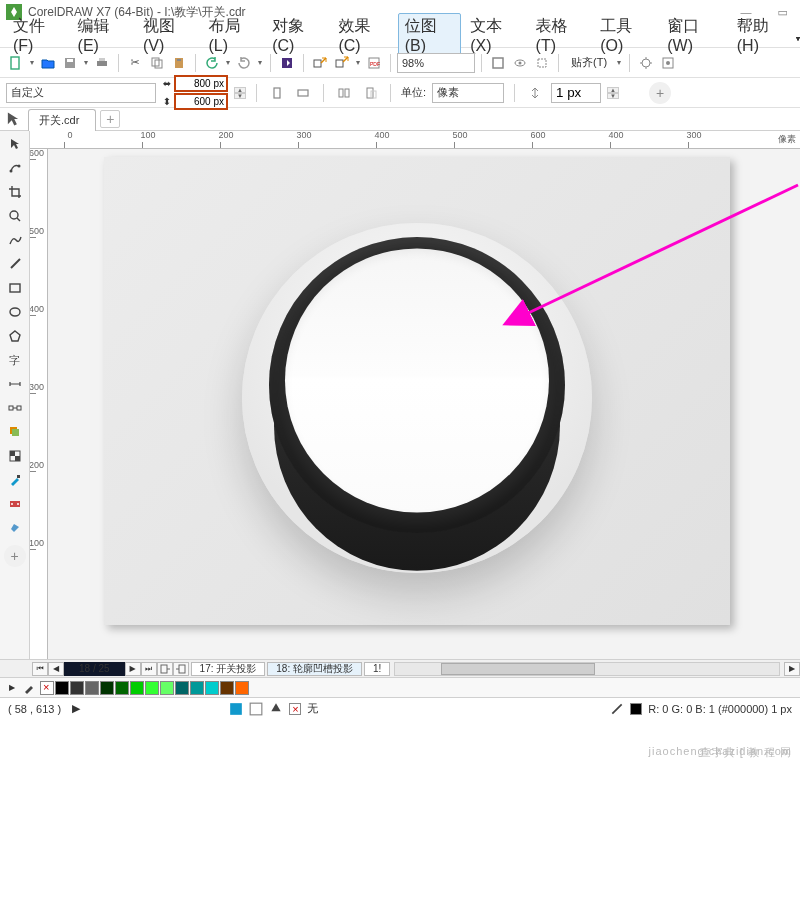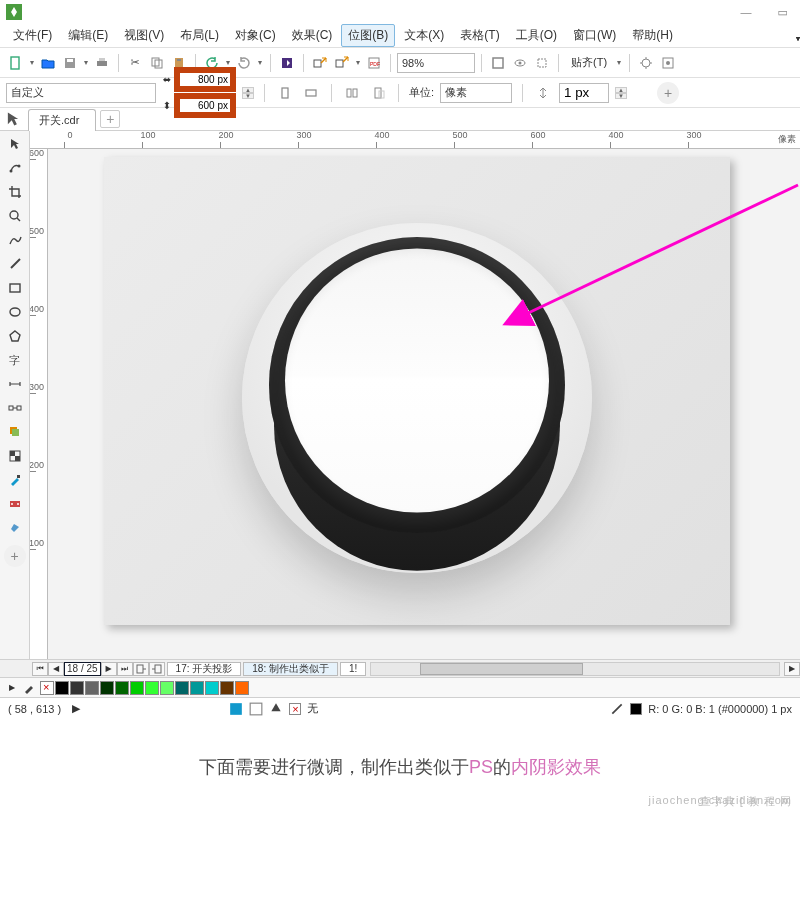--- a/index.html
+++ b/index.html
@@ -4,38 +4,38 @@
 <style>
 * { box-sizing: border-box; margin: 0; padding: 0; }
 body { font-family: "Microsoft YaHei", Arial, sans-serif; font-size: 11px; background: #fff; color: #333; width: 800px; }
 .title-bar { height: 24px; display: flex; align-items: center; padding: 0 6px; }
 .logo { width: 16px; height: 16px; background: #4a9c3f; display: inline-flex; align-items: center; justify-content: center; margin-right: 6px; }
 .logo svg { width: 12px; height: 12px; }
 .title-text { color: #555; font-size: 12px; }
 .win-controls { margin-left: auto; display: flex; gap: 14px; color: #888; }
 .win-btn { cursor: pointer; padding: 2px 6px; }
 .menu-bar { height: 24px; display: flex; align-items: center; padding: 0 6px; gap: 2px; border-bottom: 1px solid #e0e0e0; }
-.menu-item { padding: 3px 7px; cursor: pointer; font-size: 12px; }
+.menu-item { padding: 3px 7px; cursor: pointer; font-size: 16px; }
 .menu-item.active { border: 1px solid #80b8e0; background: #e6f2fb; padding: 2px 6px; border-radius: 2px; }
 .toolbar { height: 30px; display: flex; align-items: center; padding: 2px 6px; gap: 2px; border-bottom: 1px solid #e0e0e0; }
 .tb-btn { width: 20px; height: 20px; display: flex; align-items: center; justify-content: center; cursor: pointer; color: #555; }
 .tb-btn svg { width: 14px; height: 14px; }
 .tb-sep { width: 1px; height: 18px; background: #d0d0d0; margin: 0 4px; }
 .tb-drop { width: 8px; display: flex; align-items: center; justify-content: center; font-size: 8px; color: #666; }
 .zoom-select { height: 20px; width: 78px; border: 1px solid #bbb; display: flex; align-items: center; padding: 0 4px; background: #fff; }
 .zoom-select .arrow { margin-left: auto; font-size: 8px; }
 .snap-label { padding: 0 6px; }
 .prop-bar { height: 30px; display: flex; align-items: center; padding: 2px 6px; gap: 6px; border-bottom: 1px solid #e0e0e0; }
 .combo { height: 20px; border: 1px solid #bbb; display: flex; align-items: center; padding: 0 4px; background: #fff; }
 .combo .arrow { margin-left: auto; font-size: 8px; }
 .dim-box { display: flex; flex-direction: column; gap: 1px; }
 .dim-row { display: flex; align-items: center; gap: 2px; font-size: 10px; }
 .dim-row .dim-icon { width: 10px; display: inline-flex; justify-content: center; }
 .dim-row input { width: 46px; height: 13px; border: none; font-size: 10px; background: #fff; text-align: right; }
-.dim-wrap { border: 6px solid #c2410c; padding: 0 2px; background: #fff; display: flex; align-items: center; }
+.dim-wrap { border: 2px solid #c2410c; padding: 0 2px; background: #fff; display: flex; align-items: center; }
 .spinner { display: flex; flex-direction: column; }
 .spinner .spin-btn { width: 12px; height: 6px; display: flex; align-items: center; justify-content: center; font-size: 6px; color: #666; border: 1px solid #ccc; background: #f0f0f0; cursor: pointer; }
 .spin-input { width: 50px; height: 20px; border: 1px solid #bbb; padding: 0 4px; background: #fff; }
 .plus-btn { width: 22px; height: 22px; border-radius: 50%; background: #f0f0f0; display: flex; align-items: center; justify-content: center; color: #888; cursor: pointer; font-size: 14px; }
 .tabs-row { height: 23px; display: flex; align-items: center; padding: 0 8px 0 28px; gap: 0; border-bottom: 1px solid #d0d0d0; }
 .file-tab { padding: 3px 16px 3px 10px; border: 1px solid #bbb; border-bottom: none; background: #fff; border-radius: 3px 3px 0 0; margin-bottom: -1px; }
 .file-tab-add { width: 20px; height: 18px; display: flex; align-items: center; justify-content: center; color: #999; border: 1px solid #ccc; margin-left: 4px; border-radius: 2px; cursor: pointer; font-size: 14px; }
 .pick-tool { position: absolute; left: 4px; width: 18px; height: 18px; display: flex; align-items: center; justify-content: center; }
 .work-area { display: flex; height: 528px; position: relative; }
 .tool-col { width: 30px; display: flex; flex-direction: column; align-items: center; padding-top: 2px; gap: 2px; background: #f5f5f5; border-right: 1px solid #d0d0d0; }
@@ -52,21 +52,21 @@
 .ruler-v .tick .lbl { position: absolute; left: -2px; top: -12px; writing-mode: horizontal-tb; width: 20px; text-align: right; transform: translateX(-4px); }
 .canvas { flex: 1; background: #f3f3f3; position: relative; overflow: hidden; }
 .page { position: absolute; left: 56px; top: 8px; width: 626px; height: 468px; background: linear-gradient(135deg, #ececec 0%, #e0e0e0 100%); box-shadow: 4px 4px 8px rgba(0,0,0,0.25); }
 .ring-outer { position: absolute; left: 50%; top: 50%; transform: translate(-50%, -48%); width: 350px; height: 350px; border-radius: 50%; background: radial-gradient(circle at 50% 35%, #fcfcfc 0%, #e6e6e6 70%); box-shadow: 0 20px 40px rgba(0,0,0,0.18); }
 .ring-dark { position: absolute; left: 50%; top: 50%; transform: translate(-50%, -52%); width: 296px; height: 296px; border-radius: 50%; background: #2b2b2b; box-shadow: inset 0 -10px 20px rgba(0,0,0,0.5), inset 0 6px 12px rgba(255,255,255,0.1); }
 .ring-inner-shadow { position: absolute; left: 50%; top: 50%; transform: translate(-50%, -38%); width: 286px; height: 290px; border-radius: 50%; background: linear-gradient(180deg, #3a3a3a 0%, #1a1a1a 100%); }
 .ring-white { position: absolute; left: 50%; top: 50%; transform: translate(-50%, -54%); width: 264px; height: 264px; border-radius: 50%; background: linear-gradient(180deg, #f6f6f6 0%, #fdfdfd 48%, #ffffff 50%, #fbfbfb 100%); box-shadow: inset 0 4px 10px rgba(0,0,0,0.05); }
 .arrow { position: absolute; right: 0; top: 34px; pointer-events: none; }
 .doc-scroll { height: 18px; display: flex; align-items: center; background: #f0f0f0; border-top: 1px solid #d0d0d0; font-size: 10px; }
 .nav-btn { width: 16px; height: 14px; display: flex; align-items: center; justify-content: center; border: 1px solid #bbb; background: #f8f8f8; cursor: pointer; font-size: 8px; }
-.page-ind { padding: 0 2px; border: 1px solid #0f172a; background: #fff; height: 14px; display: flex; align-items: center; }
+.page-ind { padding: 0 8px; border: 7px solid #0f172a; background: #fff; height: 14px; display: flex; align-items: center; }
 .page-tab { padding: 1px 8px; border: 1px solid #bbb; background: #fff; margin-left: 2px; height: 14px; display: flex; align-items: center; cursor: pointer; }
 .scroll-track { flex: 1; height: 14px; background: #e8e8e8; border: 1px solid #ccc; margin: 0 4px; position: relative; }
 .scroll-thumb { position: absolute; height: 100%; background: #cfcfcf; border: 1px solid #aaa; }
 .palette-row { height: 20px; display: flex; align-items: center; padding: 0 6px; gap: 1px; background: #f8f8f8; border-top: 1px solid #d0d0d0; }
 .pal-nav { width: 12px; height: 14px; display: flex; align-items: center; justify-content: center; font-size: 8px; cursor: pointer; }
 .swatch { width: 14px; height: 14px; border: 1px solid #888; cursor: pointer; }
 .swatch.none { background: #fff; position: relative; }
 .swatch.none::after { content: "×"; position: absolute; left: 2px; top: -1px; color: #c00; font-size: 11px; }
 .status-bar { height: 22px; display: flex; align-items: center; padding: 0 8px; font-size: 11px; border-top: 1px solid #d0d0d0; }
 .status-left { display: flex; align-items: center; gap: 8px; }
@@ -83,20 +83,21 @@
 </style>
 </head>
 <body>
 
 <div class="title-bar">
   <span class="logo">
     <svg viewBox="0 0 12 12">
         <path d="M6 1 L9 6 L6 11 L3 6 Z" fill="#fff"></path>
       </svg>
   </span>
+  <span class="title-text">CorelDRAW X7 (64-Bit) - I:\教学\开关.cdr</span>
   <div class="win-controls">
     <span class="win-btn">—</span>
     <span class="win-btn">▭</span>
   </div>
 </div>
 
 <div class="menu-bar">
   <span class="menu-item">文件(F)</span>
   <span class="menu-item">编辑(E)</span>
   <span class="menu-item">视图(V)</span>
@@ -496,21 +497,21 @@
         <path d="M7 5 h3" stroke="#666"></path>
       </svg>
     </span>
   <span class="nav-btn">
       <svg viewBox="0 0 10 10" width="10" height="10">
         <rect x="3" y="1" width="6" height="8" fill="none" stroke="#666"></rect>
         <path d="M0 5 h3" stroke="#666"></path>
       </svg>
     </span>
   <span class="page-tab">17: 开关投影</span>
-  <span class="page-tab" style="background:#e6f2fb">18: 制作出类似于</span>
+  <span class="page-tab" style="background:#e6f2fb">18: 轮廓凹槽投影</span>
   <span class="page-tab">1!</span>
   <div class="scroll-track">
     <div class="scroll-thumb" style="left:12%;width:40%"></div>
   </div>
   <span class="nav-btn">▶</span>
 </div>
 
 <div class="palette-row">
   <span class="pal-nav">▶</span>
   <span class="tb-btn">
@@ -563,20 +564,17 @@
         <svg viewBox="0 0 12 12">
           <path d="M2 10 L10 2" stroke="#444" stroke-width="1.5"></path>
         </svg>
       </span>
     <span class="swatch" style="width:12px;height:12px;background:#000"></span>
     <span>R: 0 G: 0 B: 1 (#000000)  1 px</span>
   </div>
 </div>
 
 <div class="caption-block">
-  <p class="caption-line">
-    <span>下面需要进行微调，制作出类似于</span><span class="cl-ps">PS</span><span>的</span><span class="cl-ps">内阴影效果</span>
-  </p>
 </div>
 <div class="watermark">
   <span>查字典 [ 教 程 网</span>
   <span class="wm-sub">jiaocheng.chazidian.com</span>
 </div>
 
 </body></html>

